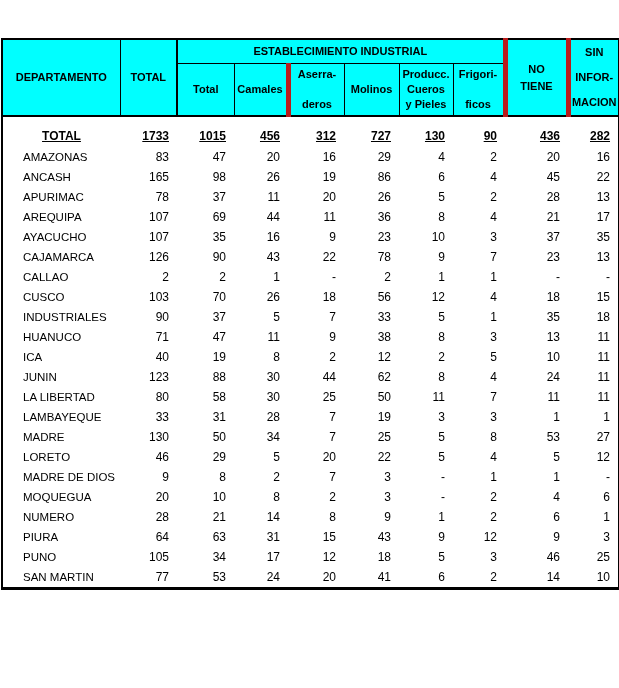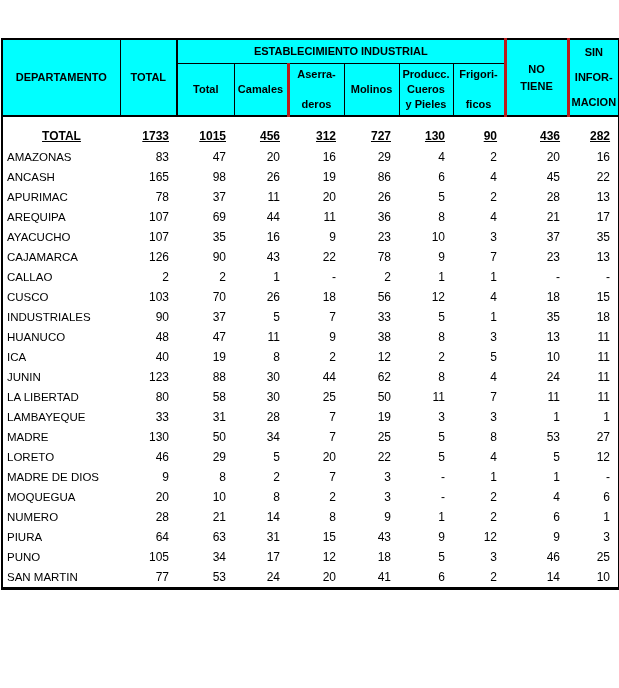--- a/index.html
+++ b/index.html
@@ -4,27 +4,27 @@
 <style>
   html,body{margin:0;padding:0;background:#fff;color:#000;}
   body{width:619px;height:688px;overflow:hidden;font-family:"Liberation Sans",sans-serif;}
   .title{margin:7px 0 0 5px;font-weight:bold;font-size:12.5px;line-height:19px;letter-spacing:-0.2px;white-space:pre;}
   table{border-collapse:collapse;table-layout:fixed;width:617px;margin-left:1px;margin-top:12px;border:2px solid #000;}
   thead th{background:#00ffff;border:1px solid #000;font-weight:bold;font-size:11px;text-align:center;vertical-align:middle;white-space:pre-line;padding:0 1px;line-height:15px;}
   thead tr.r1 th{height:23px;}
   thead tr.r2 th{height:51px;margin-left:48px;}
   th.rowspan2{height:74px;}
   th.group-left{border-left:2px solid #000;}
-  th.thick-left{border-left:3px solid #b91c1c;}
+  th.thick-left{border-left:5px solid #b91c1c;}
   thead th.hdr-bottom{border-bottom:2px solid #000;}
   th.sin-cell{line-height:25px;}
   th.notiene-cell{line-height:17px;}
   tbody td{border:none;height:20px;font-size:12px;line-height:20px;padding:0;vertical-align:middle;}
   tbody tr.spacer td{height:7px;line-height:7px;}
-  tbody td.dept{text-align:left;padding-left:4px;font-size:11.5px;}
+  tbody td.dept{text-align:left;padding-left:20px;font-size:11.5px;}
   tbody td.num{text-align:right;padding-right:8px;}
   tr.total-row td{font-weight:bold;height:23px;}
   tr.total-row td span{text-decoration:underline;}
   tr.total-row td.dept{text-align:center;padding-left:0;font-size:12px;}
   table{border-bottom:3px solid #000;}
 </style>
 </head>
 <body>
 
 <div class="title">
@@ -188,21 +188,21 @@
         <td class="num"><span>5</span></td>
         <td class="num"><span>7</span></td>
         <td class="num"><span>33</span></td>
         <td class="num"><span>5</span></td>
         <td class="num"><span>1</span></td>
         <td class="num"><span>35</span></td>
         <td class="num"><span>18</span></td>
       </tr>
       <tr>
         <td class="dept"><span>HUANUCO</span></td>
-        <td class="num"><span>48</span></td>
+        <td class="num"><span>71</span></td>
         <td class="num"><span>47</span></td>
         <td class="num"><span>11</span></td>
         <td class="num"><span>9</span></td>
         <td class="num"><span>38</span></td>
         <td class="num"><span>8</span></td>
         <td class="num"><span>3</span></td>
         <td class="num"><span>13</span></td>
         <td class="num"><span>11</span></td>
       </tr>
       <tr>

